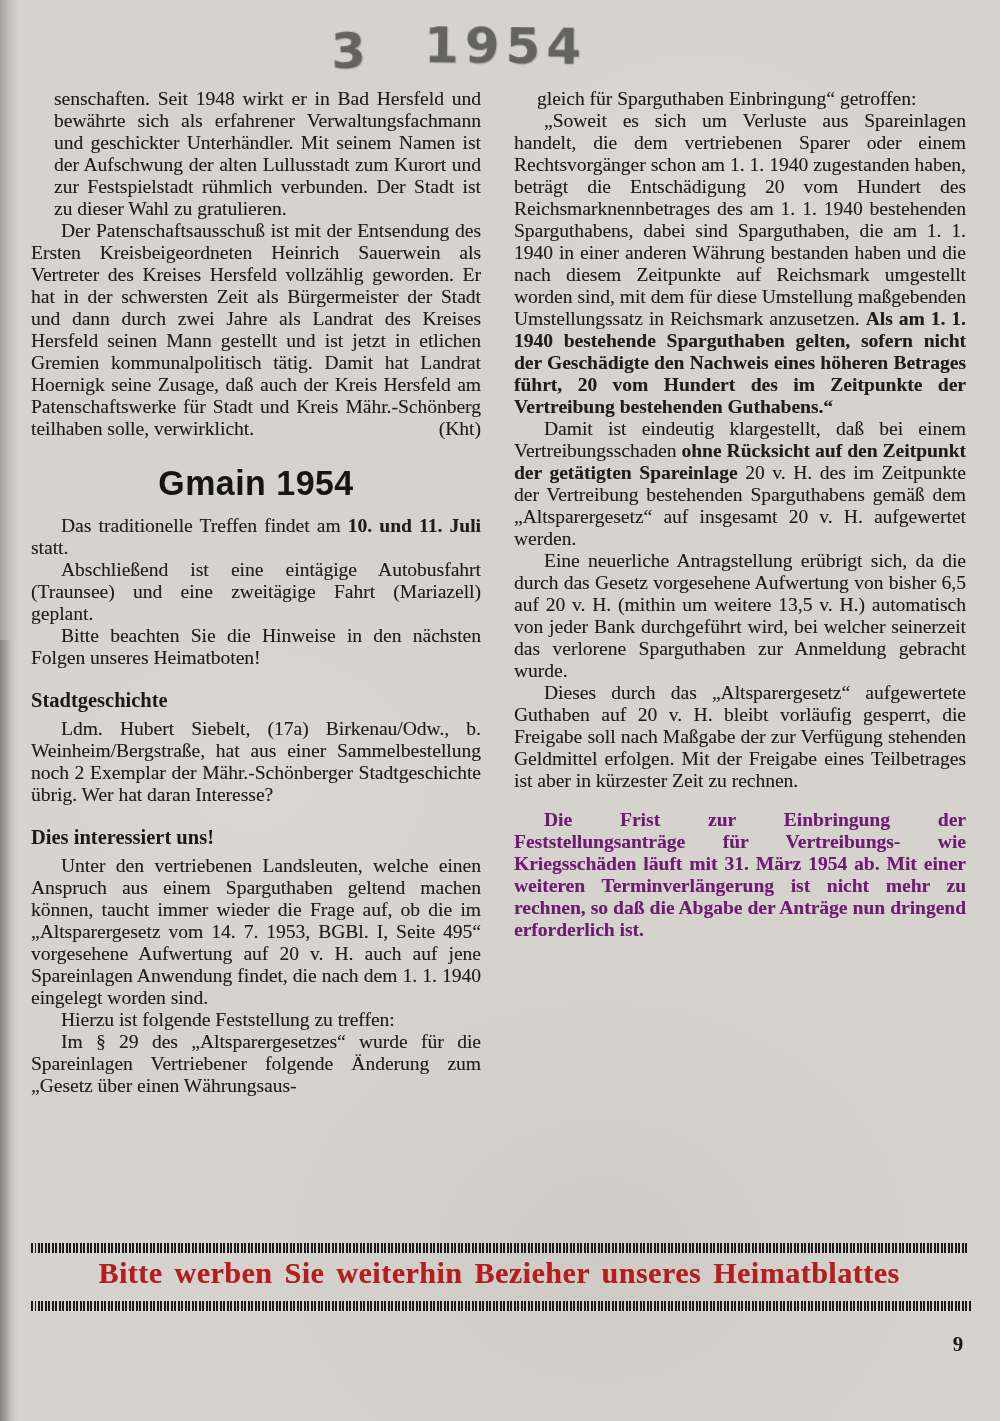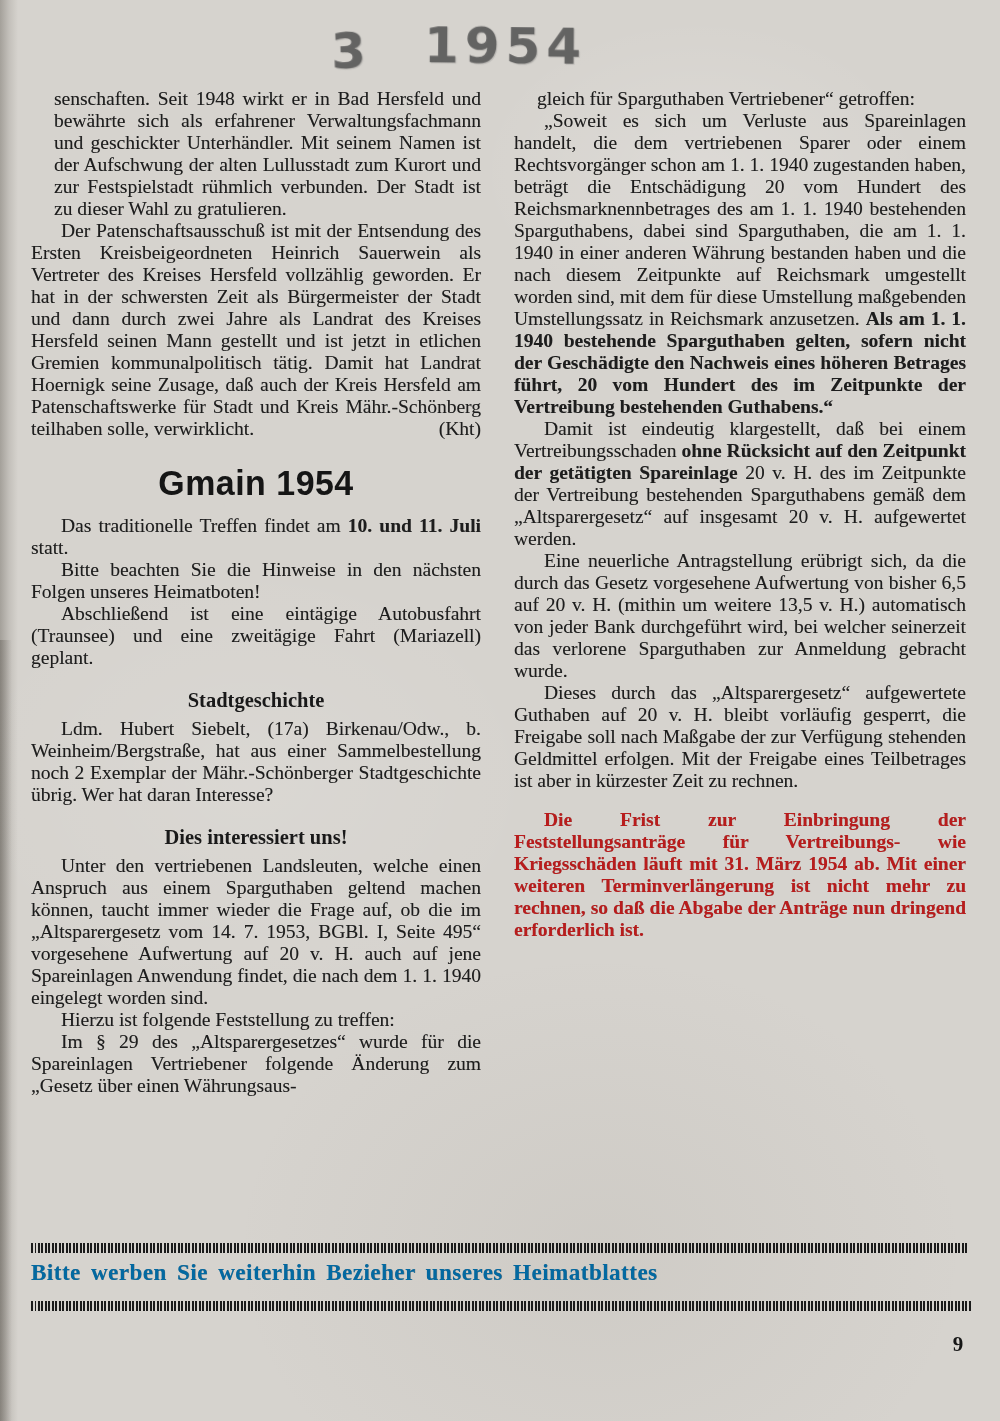--- a/index.html
+++ b/index.html
@@ -65,43 +65,44 @@
     text-align: center;
     margin: 24px 0 13px 0;
     color: #151515;
     letter-spacing: 0.5px;
     transform: scaleX(0.97);
   }
   h2.sub {
     font-size: 20.5px;
     line-height: 24px;
     font-weight: bold;
-    text-align: center;
+    text-align: left;
     margin: 19px 0 6px 0;
     color: #191919;
   }
-  .bold-para { font-weight: bold; margin-top: 17px !important; color: #b91c1c; }
+  .bold-para { font-weight: bold; margin-top: 17px !important; color: #701a75; }
 
   .rule {
     position: absolute;
     height: 10px;
     background: repeating-linear-gradient(90deg, #1b1b1b 0 1.6px, rgba(0,0,0,0) 1.6px 3.5px);
   }
   .rule-top    { left: 31px; top: 1243px; width: 936px; }
   .rule-bottom { left: 31px; top: 1301px; width: 941px; }
   .banner-text {
     position: absolute;
     left: 31px; top: 1256px; width: 936px;
+    text-align: center;
     font-family: "Liberation Serif", serif;
     font-weight: bold;
-    font-size: 23px;
+    font-size: 30px;
     line-height: 34px;
     letter-spacing: 0.5px;
     word-spacing: 4px;
-    color: #0369a1;
+    color: #b91c1c;
     text-shadow: 0.3px 0.3px 0.4px rgba(20,20,20,0.4);
   }
   .page-number {
     position: absolute;
     left: 938px; top: 1332px; width: 40px;
     text-align: center;
     font-weight: bold;
     font-size: 21px;
     color: #161616;
   }
@@ -114,34 +115,34 @@
 
 <div class="stamp-digit stamp-issue">3</div>
 <div class="stamp-digit stamp-year">1954</div>
 
 <div class="col col-left">
   <p class="noindent">senschaften. Seit 1948 wirkt er in Bad Hersfeld und bewährte sich als erfahrener Verwaltungsfachmann und geschickter Unterhändler. Mit seinem Namen ist der Aufschwung der alten Lullusstadt zum Kurort und zur Festspielstadt rühmlich verbunden. Der Stadt ist zu dieser Wahl zu gratulieren.</p>
   <p><span>Der Patenschaftsausschuß ist mit der Entsendung des Ersten Kreisbeigeordneten Heinrich Sauerwein als Vertreter des Kreises Hersfeld vollzählig geworden. Er hat in der schwersten Zeit als Bürgermeister der Stadt und dann durch zwei Jahre als Landrat des Kreises Hersfeld seinen Mann gestellt und ist jetzt in etlichen Gremien kommunalpolitisch tätig. Damit hat Landrat Hoernigk seine Zusage, daß auch der Kreis Hersfeld am Patenschaftswerke für Stadt und Kreis Mähr.-Schönberg teilhaben solle, verwirklicht.</span> <span class="byline">(Kht)</span></p>
 
   <h1 class="gmain">Gmain 1954</h1>
   <p><span>Das traditionelle Treffen findet am </span><b>10. und 11. Juli</b><span> statt.</span></p>
+  <p>Abschließend ist eine eintägige Autobusfahrt (Traunsee) und eine zweitägige Fahrt (Mariazell) geplant.</p>
   <p>Bitte beachten Sie die Hinweise in den nächsten Folgen unseres Heimatboten!</p>
-  <p>Abschließend ist eine eintägige Autobusfahrt (Traunsee) und eine zweitägige Fahrt (Mariazell) geplant.</p>
 
   <h2 class="sub">Stadtgeschichte</h2>
   <p>Ldm. Hubert Siebelt, (17a) Birkenau/Odw., b. Weinheim/Bergstraße, hat aus einer Sammelbestellung noch 2 Exemplar der Mähr.-Schönberger Stadtgeschichte übrig. Wer hat daran Interesse?</p>
 
   <h2 class="sub">Dies interessiert uns!</h2>
   <p>Unter den vertriebenen Landsleuten, welche einen Anspruch aus einem Sparguthaben geltend machen können, taucht immer wieder die Frage auf, ob die im „Altsparergesetz vom 14. 7. 1953, BGBl. I, Seite 495“ vorgesehene Aufwertung auf 20 v. H. auch auf jene Spareinlagen Anwendung findet, die nach dem 1. 1. 1940 eingelegt worden sind.</p>
   <p>Hierzu ist folgende Feststellung zu treffen:</p>
   <p>Im § 29 des „Altsparergesetzes“ wurde für die Spareinlagen Vertriebener folgende Änderung zum „Gesetz über einen Währungsaus-</p>
 </div>
 
 <div class="col col-right">
-  <p class="noindent">gleich für Sparguthaben Vertriebener“ getroffen:</p>
+  <p class="noindent">gleich für Sparguthaben Einbringung“ getroffen:</p>
   <p><span>„Soweit es sich um Verluste aus Spareinlagen handelt, die dem vertriebenen Sparer oder einem Rechtsvorgänger schon am 1. 1. 1940 zugestanden haben, beträgt die Entschädigung 20 vom Hundert des Reichsmarknennbetrages des am 1. 1. 1940 bestehenden Sparguthabens, dabei sind Sparguthaben, die am 1. 1. 1940 in einer anderen Währung bestanden haben und die nach diesem Zeitpunkte auf Reichsmark umgestellt worden sind, mit dem für diese Umstellung maßgebenden Umstellungssatz in Reichsmark anzusetzen. </span><b>Als am 1. 1. 1940 bestehende Sparguthaben gelten, sofern nicht der Geschädigte den Nachweis eines höheren Betrages führt, 20 vom Hundert des im Zeitpunkte der Vertreibung bestehenden Guthabens.“</b></p>
   <p><span>Damit ist eindeutig klargestellt, daß bei einem Vertreibungsschaden </span><b>ohne Rücksicht auf den Zeitpunkt der getätigten Spareinlage</b><span> 20 v. H. des im Zeitpunkte der Vertreibung bestehenden Sparguthabens gemäß dem „Altsparergesetz“ auf insgesamt 20 v. H. aufgewertet werden.</span></p>
   <p>Eine neuerliche Antragstellung erübrigt sich, da die durch das Gesetz vorgesehene Aufwertung von bisher 6,5 auf 20 v. H. (mithin um weitere 13,5 v. H.) automatisch von jeder Bank durchgeführt wird, bei welcher seinerzeit das verlorene Sparguthaben zur Anmeldung gebracht wurde.</p>
   <p>Dieses durch das „Altsparergesetz“ aufgewertete Guthaben auf 20 v. H. bleibt vorläufig gesperrt, die Freigabe soll nach Maßgabe der zur Verfügung stehenden Geldmittel erfolgen. Mit der Freigabe eines Teilbetrages ist aber in kürzester Zeit zu rechnen.</p>
   <p class="bold-para">Die Frist zur Einbringung der Feststellungsanträge für Vertreibungs- wie Kriegsschäden läuft mit 31. März 1954 ab. Mit einer weiteren Terminverlängerung ist nicht mehr zu rechnen, so daß die Abgabe der Anträge nun dringend erforderlich ist.</p>
 </div>
 
 <div class="rule rule-top"></div>
 <div class="banner-text">Bitte werben Sie weiterhin Bezieher unseres Heimatblattes</div>
 <div class="rule rule-bottom"></div>

